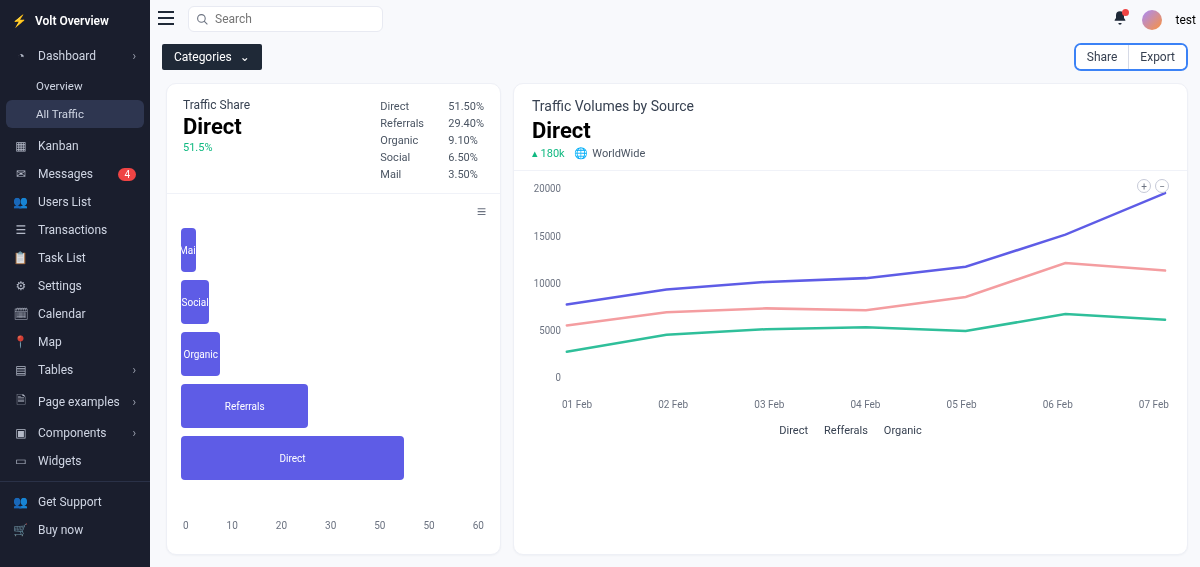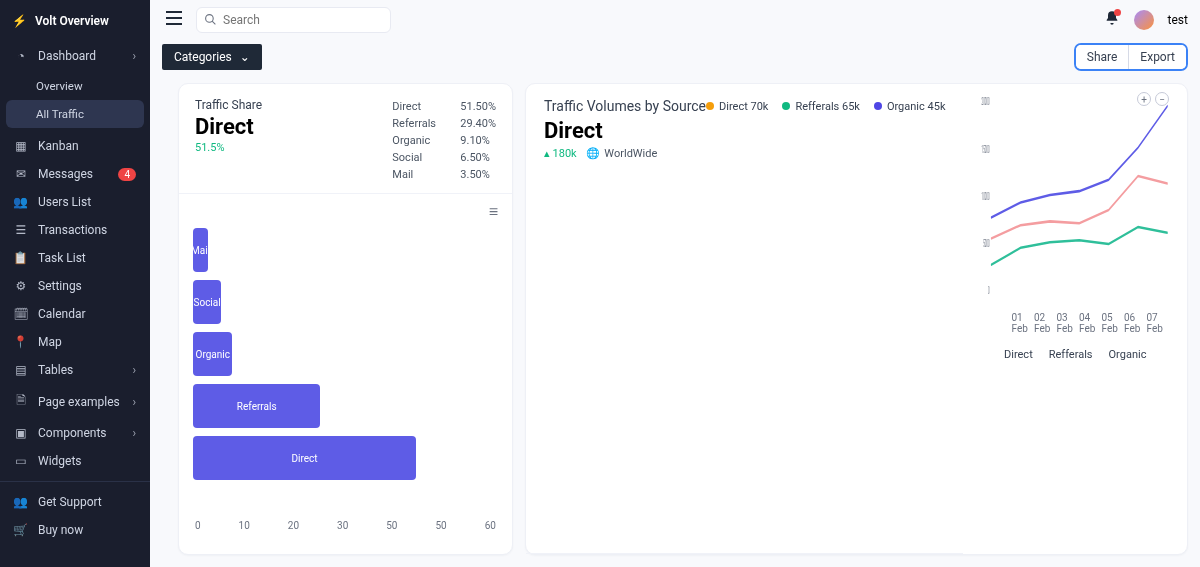--- a/index.html
+++ b/index.html
@@ -10,39 +10,39 @@
 .nav-item{display:flex;align-items:center;gap:10px;padding:7px 8px;border-radius:6px;cursor:pointer;position:relative}
 .nav-item.active{background:#2e3650}
 .nav-item .label{flex:1}
 .nav-item .chev{opacity:.7}
 .nav-item .icon{width:14px;display:flex;justify-content:center;opacity:.85}
 .subnav{list-style:none;margin:2px 0 4px 0}
 .subnav .nav-item{padding-left:30px;font-size:11.5px}
 .badge{background:#ef4444;color:#fff;font-size:10px;border-radius:10px;padding:1px 6px}
 .sidebar hr{border:none;border-top:1px solid #2a3147;margin:6px 0}
 .main{flex:1;display:flex;flex-direction:column;min-width:0}
-.topbar{display:flex;align-items:center;padding:6px 12px;gap:10px}
+.topbar{display:flex;padding:6px 4px;gap:10px}
 .hamb{cursor:pointer;padding:4px}
 .search{display:flex;align-items:center;background:#fff;border:1px solid #e8eaf2;border-radius:6px;height:26px;width:195px}
 .search .sicon{width:26px;display:flex;justify-content:center;color:#6b7280}
 .search input{border:none;outline:none;font-size:12px;flex:1;background:transparent}
 .top-right{margin-left:auto;display:flex;align-items:center;gap:14px}
 .bell{position:relative;cursor:pointer}
 .bell .dot{position:absolute;top:-1px;right:-1px;width:7px;height:7px;background:#ef4444;border-radius:50%}
 .avatar{width:20px;height:20px;border-radius:50%;background:linear-gradient(135deg,#a78bfa,#fb923c)}
 .uname{font-size:12px}
 .toolbar{display:flex;align-items:center;padding:4px 12px}
 .cat-btn{background:#1f2937;color:#fff;font-size:12px;border:none;border-radius:2px;padding:6px 12px;display:flex;align-items:center;gap:8px;cursor:pointer}
 .btn-group{margin-left:auto;display:flex;border:2px solid #3b82f6;border-radius:7px;overflow:hidden}
 .btn-group button{background:#fff;border:none;font-size:12px;padding:5px 11px;cursor:pointer;color:#374151}
 .btn-group button+button{border-left:1px solid #d6dae6}
-.content{display:flex;gap:12px;padding:8px 12px 12px 28px;flex:1;min-height:0}
+.content{display:flex;gap:12px;padding:8px 12px 12px 16px;flex:1;min-height:0}
 .card{background:#fff;border:1px solid #eef0f6;border-radius:10px;box-shadow:0 1px 2px rgba(30,40,70,.04)}
 .card.left{width:335px;display:flex;flex-direction:column}
-.card.right{flex:1;display:flex;flex-direction:row;min-width:0}
+.card.right{flex:1;display:flex;flex-direction:column;min-width:0}
 .ls-head{display:flex;padding:14px 16px 10px 16px;border-bottom:1px solid #f0f2f8}
 .ls-title-small{font-size:12px;color:#374151}
 .ls-title-big{font-size:22px;font-weight:700;margin-top:2px}
 .ls-pct{color:#10b981;font-size:11px;margin-top:2px}
 .ls-table{margin-left:auto;font-size:11px;color:#4b5563}
 .ls-table .row{display:flex;gap:18px;line-height:1.55}
 .ls-table .row span:first-child{min-width:50px}
 .barwrap{flex:1;position:relative;padding:10px 14px 20px 14px}
 .barwrap .menu{position:absolute;right:14px;top:8px;color:#6b7280;cursor:pointer}
 .bars-area{position:relative;height:290px;margin-top:20px}
@@ -253,34 +253,20 @@
             <span>50</span>
             <span>60</span>
           </div>
       </div>
     </div>
 
     <div class="card right">
       <div class="rs-head">
         <div class="rs-top">
           <div class="rs-title">Traffic Volumes by Source</div>
-          <div class="legend" id="legend-top">
-              <div class="item">
-                <span class="ldot" style="background:#f59e0b"></span>
-                <span>Direct 70k</span>
-              </div>
-              <div class="item">
-                <span class="ldot" style="background:#10b981"></span>
-                <span>Refferals 65k</span>
-              </div>
-              <div class="item">
-                <span class="ldot" style="background:#4f46e5"></span>
-                <span>Organic 45k</span>
-              </div>
-            </div>
         </div>
         <div class="rs-big">Direct</div>
         <div class="rs-meta">
           <span class="up">
               <span>▴</span>
               <span>180k</span>
             </span>
           <span class="ww">
               <span>🌐</span>
               <span>WorldWide</span>

